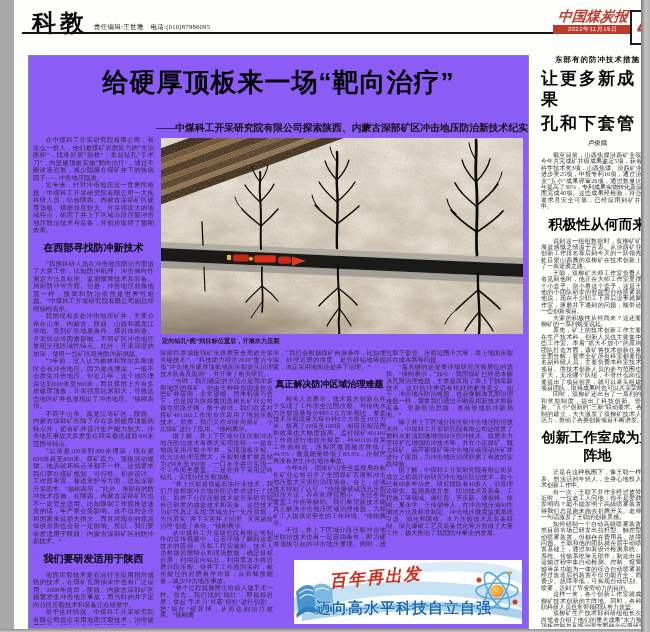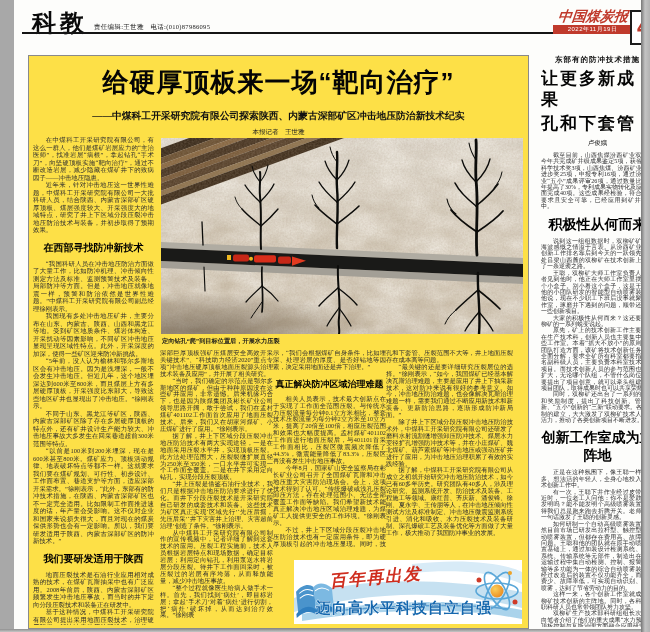--- a/index.html
+++ b/index.html
@@ -25,24 +25,24 @@
     transform:skewX(-6deg);white-space:nowrap;}
   .date-bar{position:absolute;left:539px;top:24.5px;width:79px;height:9px;
     background:var(--accent-red,#c43b2c);color:#fff;font-family:"Liberation Sans",sans-serif;
     font-size:6px;line-height:9.5px;text-align:center;letter-spacing:.5px;}
   .pagenum-box{position:absolute;left:616px;top:10px;width:23px;height:31px;background:#fff;
     border:2px solid #1c1c1c;color:var(--accent-red,#c43b2c);font-family:"Liberation Sans",sans-serif;
     font-size:23px;font-weight:bold;text-align:center;line-height:30px;}
 
   
   .main-box{position:absolute;left:14px;top:55px;width:499px;height:572px;
-    border:1px solid #8a8a8a;background:#fde047;}
+    border:1px solid #8a8a8a;background:#8b5cf6;}
   .headline{margin:9px 4px 0;text-align:center;font-family:"Liberation Sans",sans-serif;
     font-weight:900;font-size:26px;letter-spacing:1px;color:#050505;white-space:nowrap;}
-  .subhead{margin-top:10px;text-align:center;font-weight:bold;font-size:9.8px;color:#111;white-space:nowrap;}
+  .subhead{margin-top:22px;text-align:right;font-weight:bold;font-size:9.8px;color:#111;white-space:nowrap;}
   .main-byline{margin-top:5px;text-align:center;font-size:6.5px;color:#222;}
   .content{position:absolute;left:4px;top:80px;right:4px;bottom:3px;display:flex;}
   .col1{width:124px;height:100%;overflow:hidden;padding-right:3px;box-sizing:border-box;}
   .right-region{position:relative;flex:1;margin-left:3px;}
   .photo-frame{width:100%;height:196px;margin-top:2px;overflow:hidden;}
   .photo-frame svg{display:block;}
   .caption{font-size:6.2px;font-weight:bold;margin:3px 0 4px 2px;color:#1a1a1a;}
   .triple{display:flex;gap:0;}
   .tcol{overflow:hidden;}
   .tcol.a{width:113px;height:268px;}

